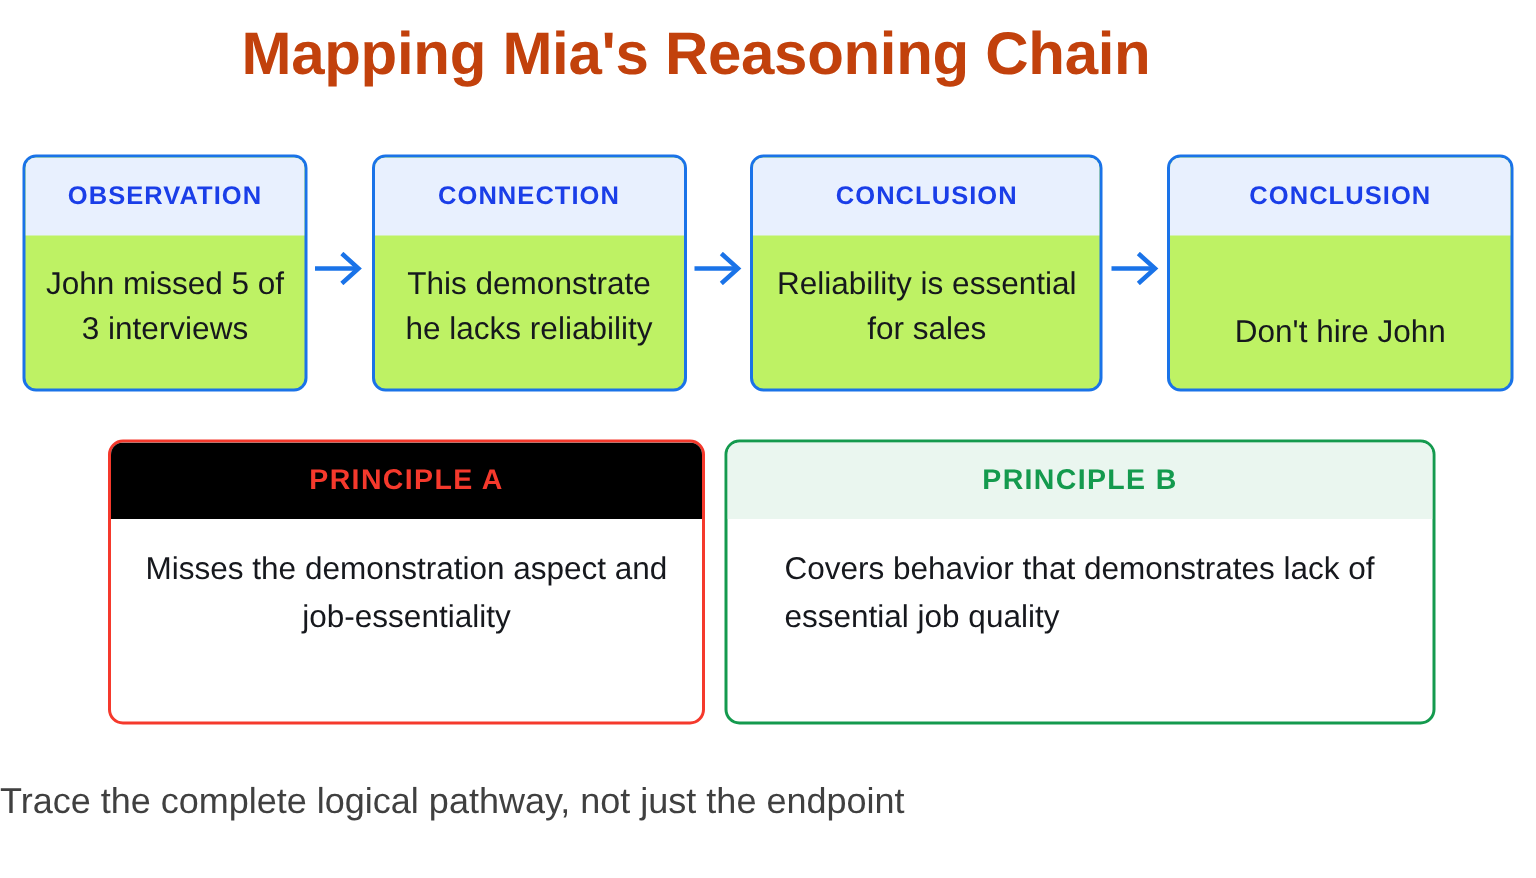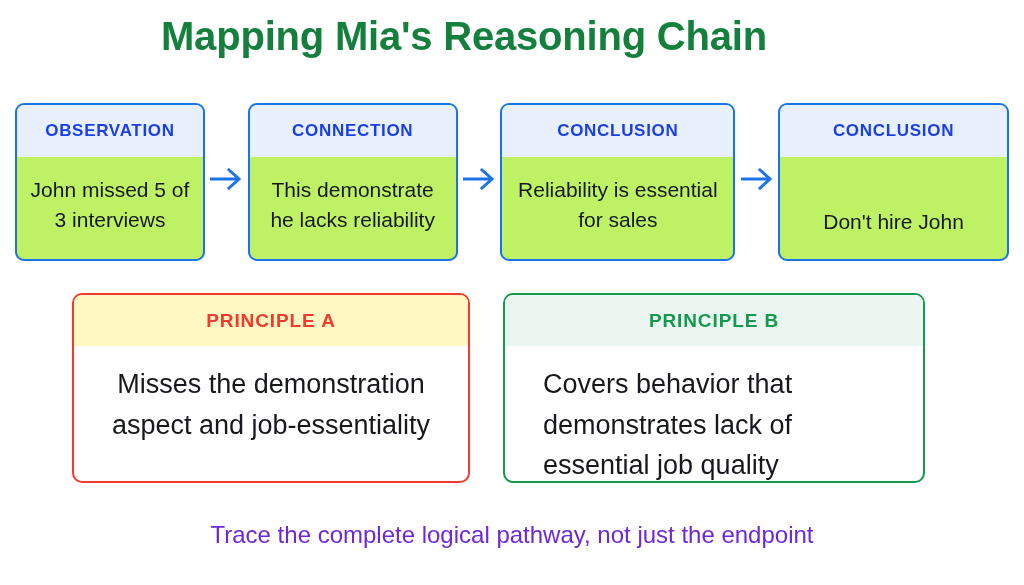--- a/index.html
+++ b/index.html
@@ -18,21 +18,21 @@
 
   
   .page-title {
     position: absolute;
     top: 14px;
     left: 0;
     width: 928px;
     text-align: center;
     font-size: 40px;
     font-weight: bold;
-    color: #15803d;
+    color: #c2410c;
     letter-spacing: -0.2px;
     line-height: 1.1;
   }
 
   
   .chain-row {
     position: absolute;
     top: 103px;
     left: 15px;
     width: 994px;
@@ -109,61 +109,61 @@
     display: flex;
     flex-direction: column;
     background: #ffffff;
   }
   .principle.pa {
     left: 0;
     width: 398px;
     border: 2px solid #f5392c;
   }
   .principle.pb {
-    left: 431px;
-    width: 422px;
+    left: 411px;
+    width: 474px;
     border: 2px solid #149a4e;
   }
   .principle-header {
     flex: 0 0 51px;
     height: 51px;
     line-height: 51px;
     text-align: center;
     font-size: 19px;
     font-weight: bold;
     letter-spacing: 0.9px;
   }
   .principle.pa .principle-header {
-    background: #fef9c3;
+    background: #000000;
     color: #f5392c;
   }
   .principle.pb .principle-header {
     background: #eaf6ef;
     color: #149a4e;
   }
   .principle-body {
     flex: 1 1 auto;
-    font-size: 27px;
+    font-size: 21px;
     color: #16181d;
     line-height: 1.5;
     padding: 18px 22px 0 22px;
     box-sizing: border-box;
   }
   .principle.pa .principle-body { text-align: center; }
   .principle.pb .principle-body { text-align: left; padding-left: 38px; }
 
   
   .footer-note {
     position: absolute;
     top: 521px;
     left: 0;
     width: 1024px;
-    text-align: center;
+    text-align: left;
     font-size: 24px;
-    color: #6d28d9;
+    color: #404040;
     line-height: 1.2;
   }
 </style>
 </head>
 <body>
 
 <div class="page-title">Mapping Mia's Reasoning Chain</div>
 
 <div class="chain-row">
 

